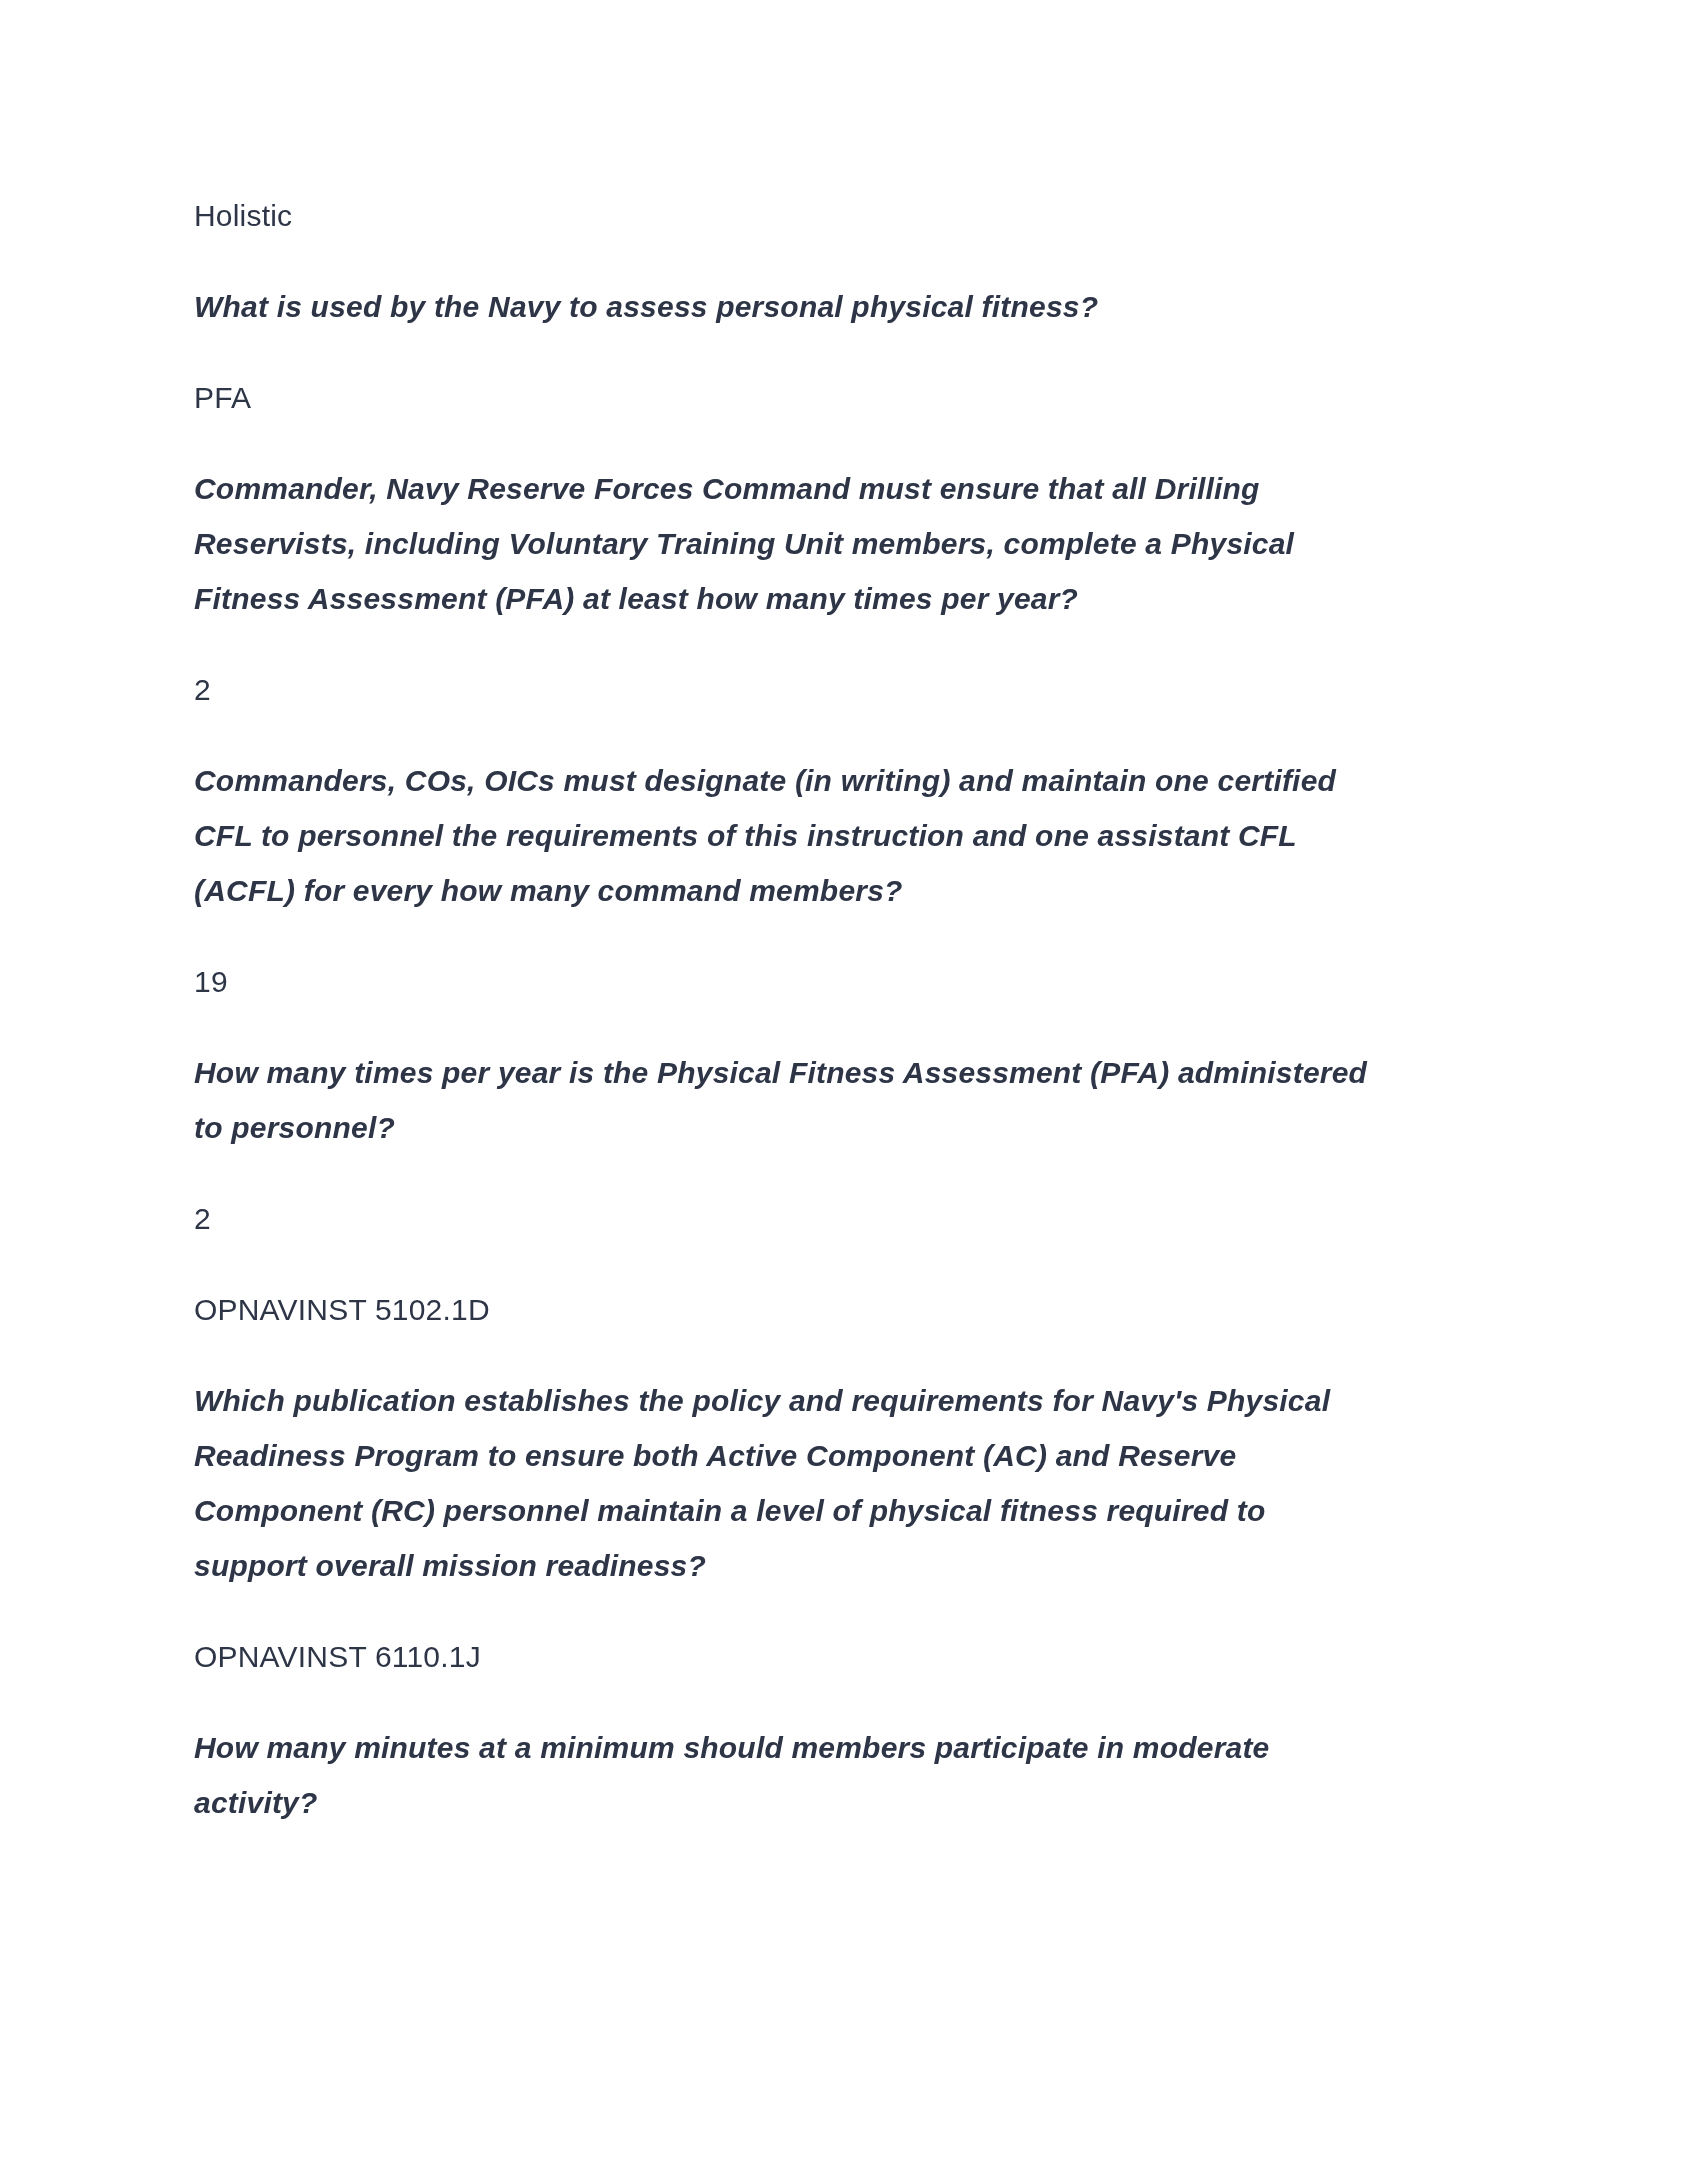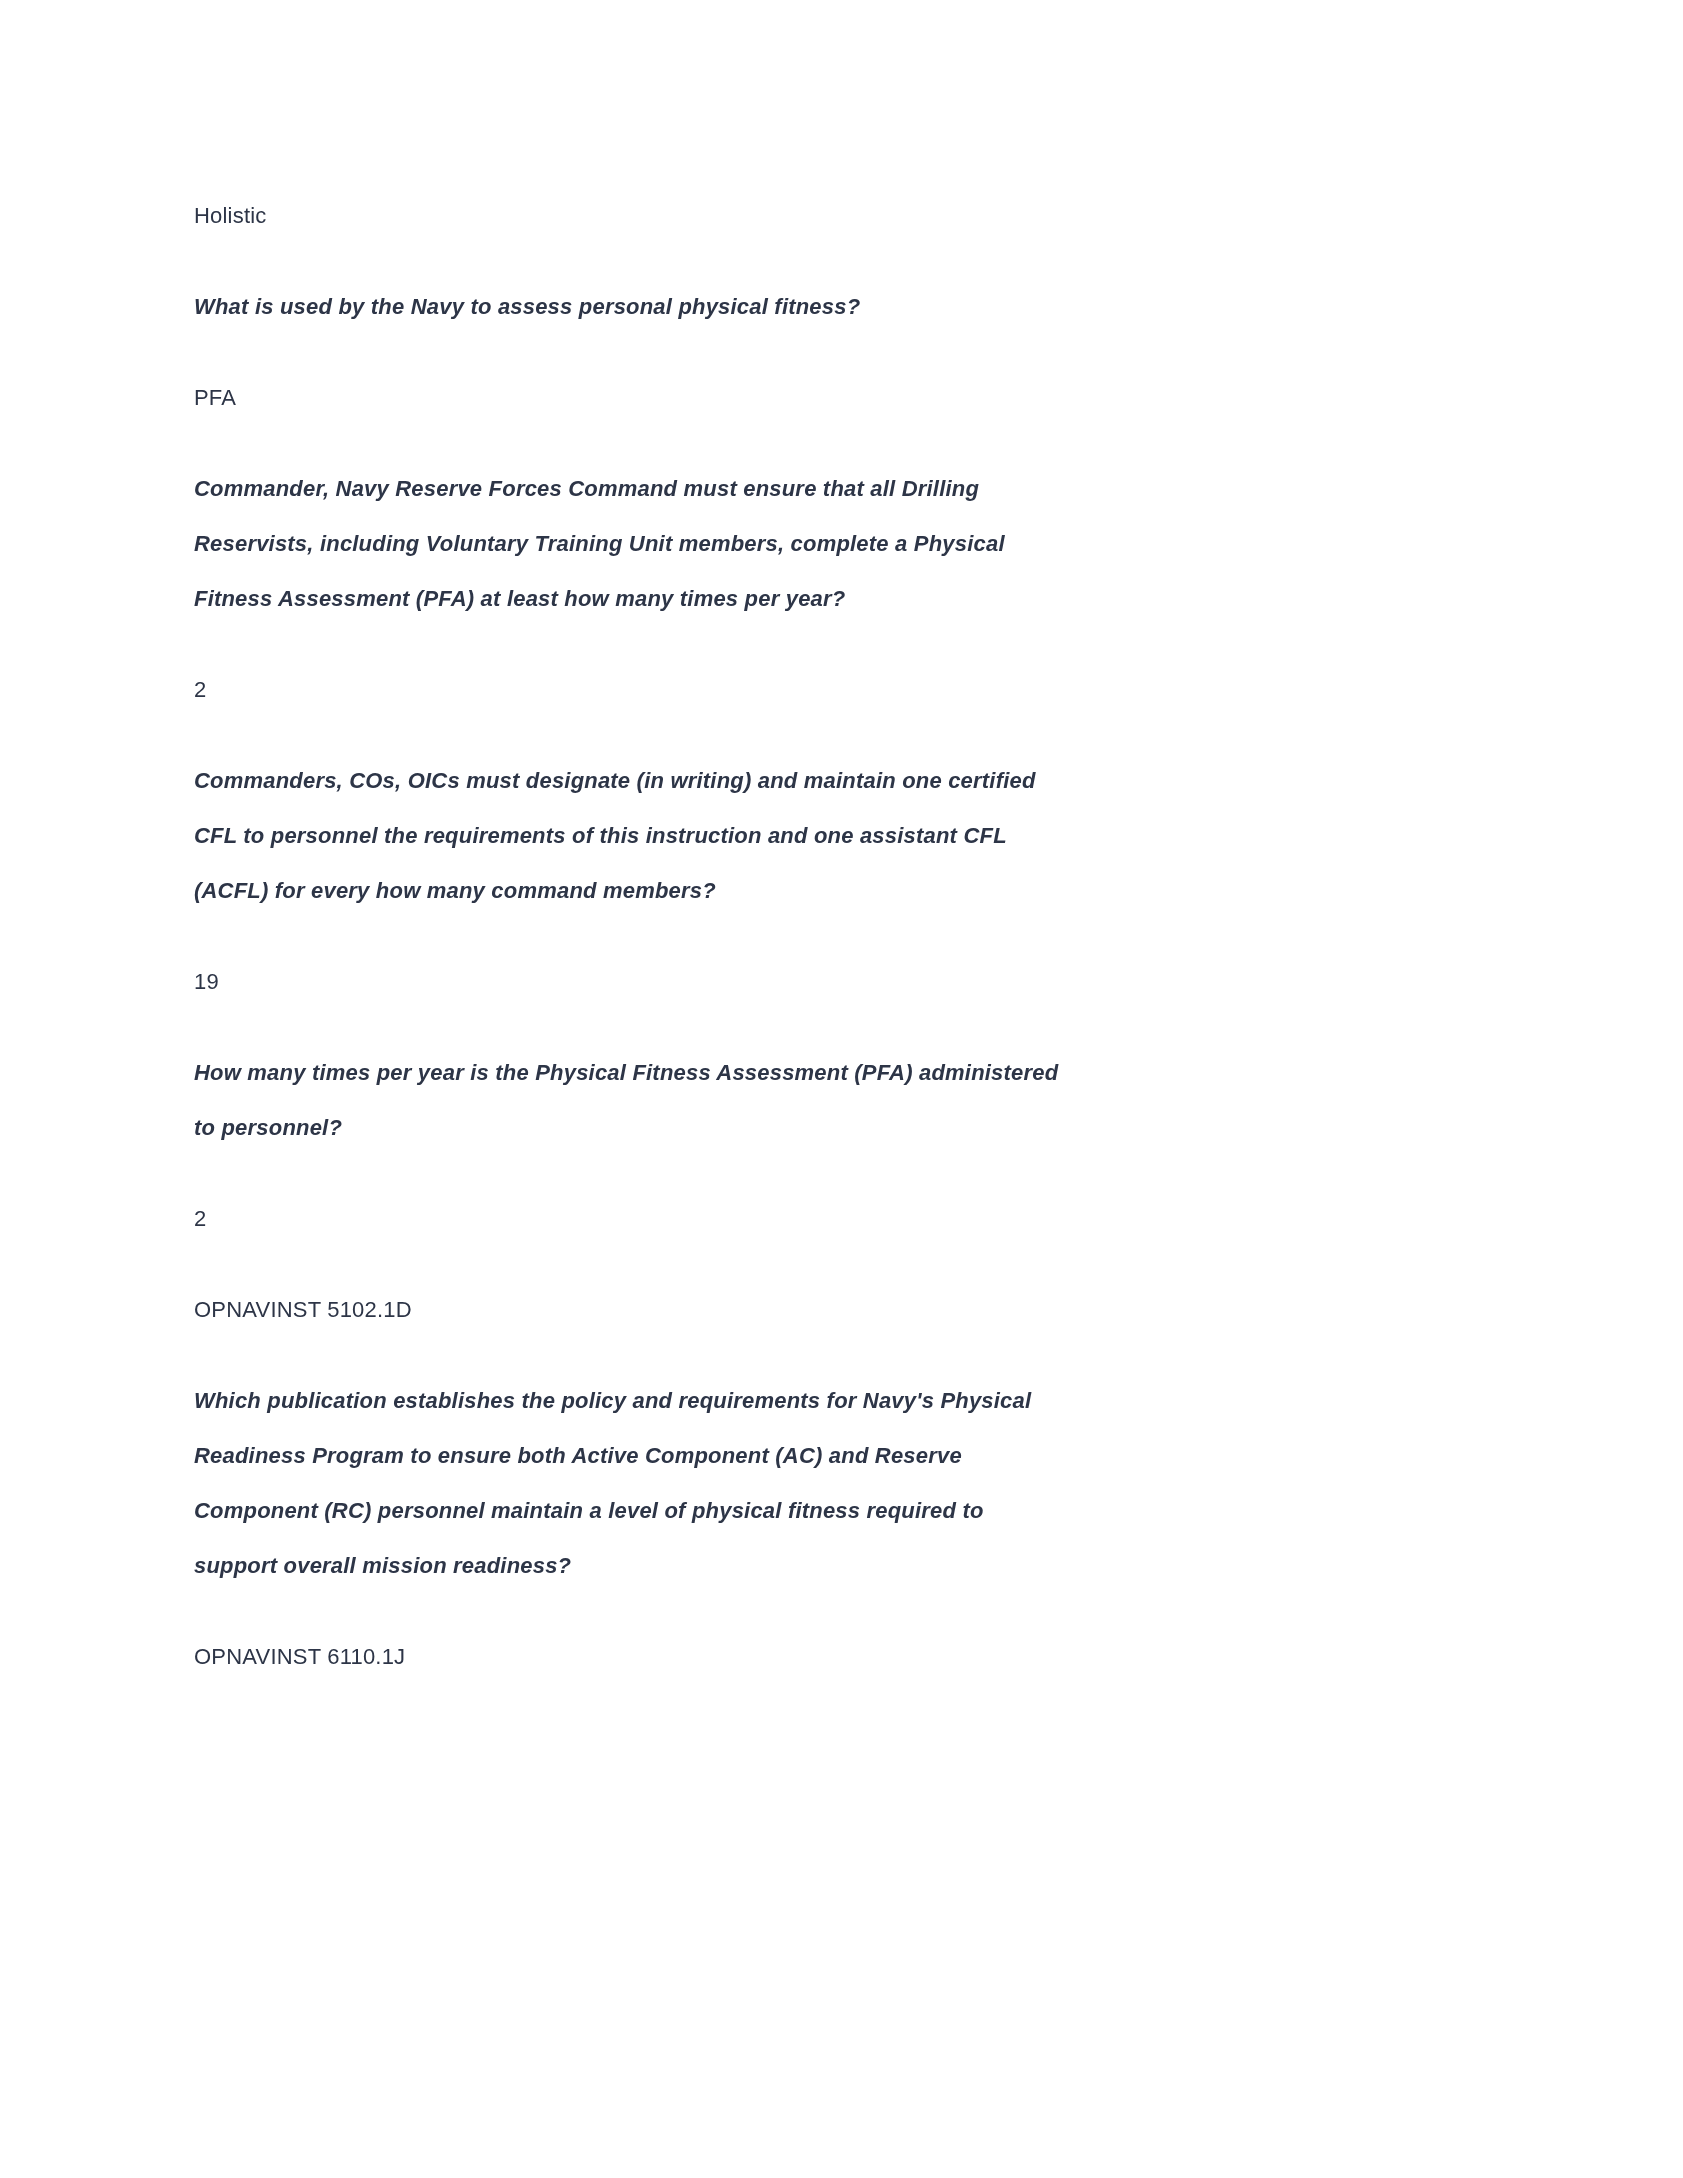--- a/index.html
+++ b/index.html
@@ -11,21 +11,21 @@
     position: relative;
     width: 1683px;
     height: 2178px;
     background: #ffffff;
     box-sizing: border-box;
     padding: 188px 59px 0 194px;
     overflow: hidden;
     font-family: "Liberation Sans", "DejaVu Sans", sans-serif;
   }
   .block {
-    font-size: 22px;
+    font-size: 30px;
     line-height: 55px;
     color: #2d3547;
     letter-spacing: 0.2px;
     white-space: pre-line;      
     margin: 0 0 36px 0;
   }
   .block.question {
     font-weight: 700;
     font-style: italic;
   }
@@ -50,14 +50,16 @@
   <div class="block answer">19</div>
   <div class="block question">How many times per year is the Physical Fitness Assessment (PFA) administered
 to personnel?</div>
   <div class="block answer">2</div>
   <div class="block answer">OPNAVINST 5102.1D</div>
   <div class="block question">Which publication establishes the policy and requirements for Navy's Physical
 Readiness Program to ensure both Active Component (AC) and Reserve
 Component (RC) personnel maintain a level of physical fitness required to
 support overall mission readiness?</div>
   <div class="block answer">OPNAVINST 6110.1J</div>
+  <div class="block question">How many minutes at a minimum should members participate in moderate
+activity?</div>
 </div>
 
 
 </body></html>

